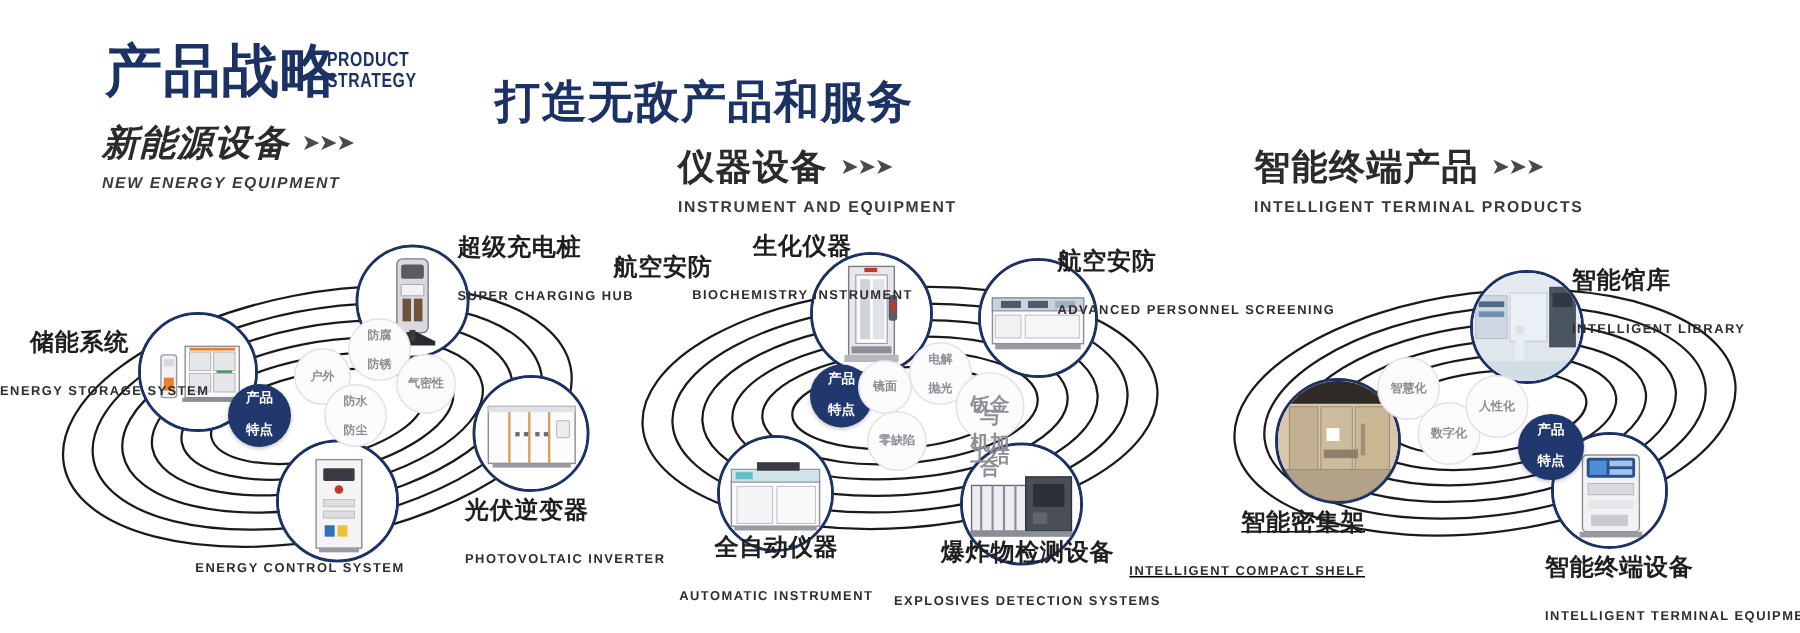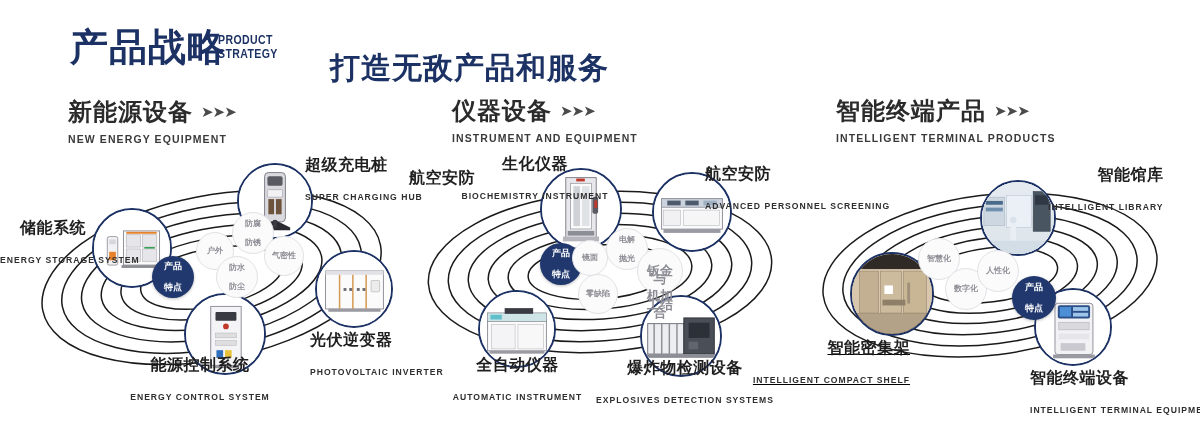--- a/index.html
+++ b/index.html
@@ -99,21 +99,21 @@
 
   <div class="header">
     <div class="title-cn">产品战略</div>
     <div class="title-en">
       <div>PRODUCT</div>
       <div>STRATEGY</div>
     </div>
     <div class="headline">打造无敌产品和服务</div>
   </div>
 
-  <div class="sect" style="left:68px;top:96px;">
+  <div class="sect" style="left:68px;top:79px;font-style:italic;">
     <div class="sect-cn"><span>新能源设备</span><span class="sect-arrows">➤➤➤</span></div>
     <div class="sect-en">NEW ENERGY EQUIPMENT</div>
   </div>
 
   <div class="sect" style="left:452px;top:95px;">
     <div class="sect-cn"><span>仪器设备</span><span class="sect-arrows">➤➤➤</span></div>
     <div class="sect-en">INSTRUMENT AND EQUIPMENT</div>
   </div>
 
   <div class="sect" style="left:836px;top:95px;">
@@ -200,21 +200,20 @@
         <rect x="31" y="18" width="22" height="9" rx="1" fill="#3a3a42"></rect>
         <circle cx="42" cy="33" r="3" fill="#c0392b"></circle>
         <rect x="31" y="40" width="22" height="5" fill="#dededf" stroke="#b0b0b7" stroke-width=".5"></rect>
         <rect x="31" y="48" width="22" height="5" fill="#dededf" stroke="#b0b0b7" stroke-width=".5"></rect>
         <rect x="32" y="58" width="7" height="8" fill="#2f6fbb"></rect>
         <rect x="41" y="58" width="7" height="8" fill="#e8c33a"></rect>
         <rect x="28" y="74" width="28" height="3" fill="#9a9aa2"></rect>
       </svg>
     </div>
     <div class="nlabel ctr" style="left:80px;top:205px;width:240px;">
-      <div class="cn">能源控制系统</div>
       <div class="en">ENERGY CONTROL SYSTEM</div>
     </div>
 
     <div class="bub dark" style="left:152px;top:106px;width:42px;height:42px;">
       <span><span>产品</span><br><span>特点</span></span>
     </div>
     <div class="bub light" style="left:196px;top:82px;width:38px;height:38px;">
       <span>
           <span>户外</span>
         </span>
@@ -364,21 +363,21 @@
         <rect x="4" y="20" width="18" height="4" fill="#4a6a8a"></rect>
         <rect x="4" y="27" width="18" height="4" fill="#6f8fae"></rect>
         <rect x="26" y="14" width="26" height="34" fill="#eaf0f5" stroke="#b9c4cf" stroke-width=".6"></rect>
         <rect x="54" y="10" width="18" height="42" fill="#4a5562" stroke="#394450" stroke-width=".6"></rect>
         <rect x="56" y="14" width="14" height="10" fill="#2f3843"></rect>
         <rect x="30" y="40" width="6" height="22" fill="#e8eef3"></rect>
         <circle cx="33" cy="40" r="3.4" fill="#d9e2ea"></circle>
         <rect x="0" y="62" width="76" height="14" fill="#d3dde6"></rect>
       </svg>
     </div>
-    <div class="nlabel right" style="left:258px;top:15px;text-align:right;">
+    <div class="nlabel right" style="left:258px;top:27px;">
       <div class="cn">智能馆库</div>
       <div class="en">INTELLIGENT LIBRARY</div>
     </div>
 
     <div class="node" style="left:60px;top:102px;width:84px;height:84px;">
       <svg class="art" viewBox="0 0 84 84">
         <rect x="0" y="0" width="84" height="84" fill="#cbb79c"></rect>
         <rect x="0" y="0" width="84" height="16" fill="#2f2a25"></rect>
         <rect x="0" y="16" width="84" height="46" fill="#d8c7ad"></rect>
         <rect x="0" y="62" width="84" height="22" fill="#b9a punching"></rect>

